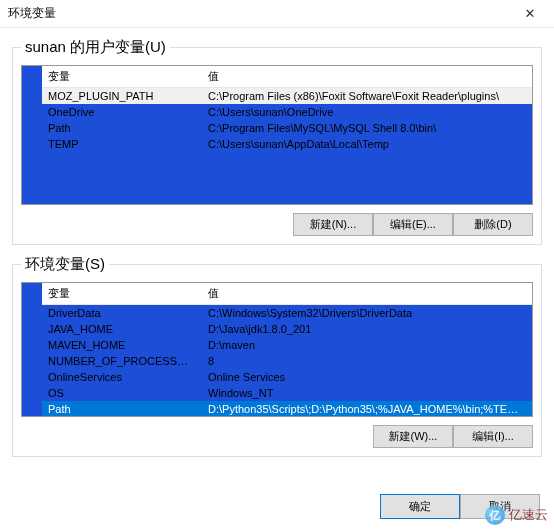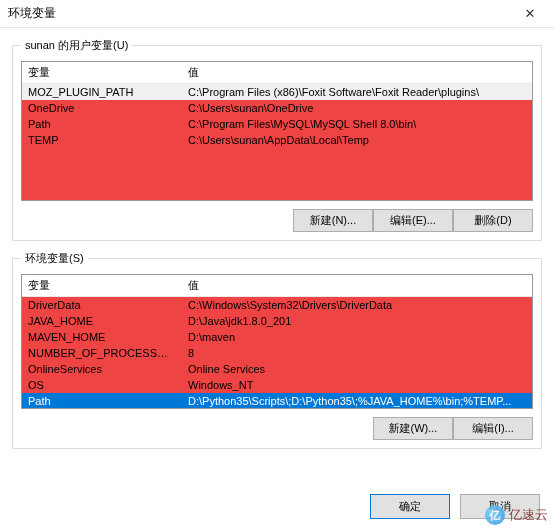--- a/index.html
+++ b/index.html
@@ -2,32 +2,32 @@
 <html><head>
 <meta charset="utf-8">
 <style>
 * { box-sizing: border-box; margin: 0; padding: 0; font-family: "Microsoft YaHei", "Segoe UI", Tahoma, sans-serif; }
 body { background: #fff; width: 554px; height: 531px; overflow: hidden; position: relative; }
 .titlebar { height: 28px; border-bottom: 1px solid #e5e5e5; display: flex; align-items: center; padding: 0 8px; font-size: 12px; color: #000; gap: 12px; }
 .titlebar .title { flex: 1; }
 .titlebar .close { width: 32px; text-align: center; font-size: 13px; color: #333; cursor: pointer; }
 .content { padding: 10px 12px 0 12px; }
 fieldset { border: 1px solid #ddd; margin-bottom: 10px; padding: 8px; }
-legend { font-size: 11px; padding: 0 4px; color: #000; }
-.table-wrap { border: 1px solid #999; height: 140px; overflow-y: scroll; overflow-x: hidden; background: #ef4444; position: relative; }
+legend { font-size: 15px; padding: 0 4px; color: #000; }
+.table-wrap { border: 1px solid #999; height: 140px; overflow-y: scroll; overflow-x: hidden; background: #1d4ed8; position: relative; padding-left: 20px; }
 .table-wrap.sys { height: 135px; }
 table { width: 100%; border-collapse: collapse; font-size: 11px; table-layout: fixed; }
 th { text-align: left; font-weight: normal; padding: 3px 6px; border-bottom: 1px solid #e8e8e8; background: #fff; position: sticky; top: 0; }
 th:first-child { width: 160px; }
 td { padding: 2px 6px; white-space: nowrap; overflow: hidden; text-overflow: ellipsis; color: #000; margin-top: 44px; }
 tr.hl td { background: #f0f0f0; }
 tr.sel td { background: #0078d7; color: #fff; }
 .btn-row { display: flex; justify-content: flex-end; margin-top: 8px; }
 .btn-row button { font-size: 11px; padding: 3px 0; width: 80px; border: 1px solid #adadad; background: #e1e1e1; cursor: pointer; }
-.bottom-row { position: absolute; bottom: 12px; right: 14px; display: flex; gap: 10px; }
+.bottom-row { position: absolute; bottom: 12px; right: 14px; display: flex; }
 .bottom-row button { font-size: 11px; padding: 4px 0; width: 80px; border: 1px solid #adadad; background: #e1e1e1; cursor: pointer; }
 .bottom-row button.primary { border-color: #0078d7; }
 .watermark { position: absolute; right: 6px; bottom: 6px; display: flex; align-items: center; gap: 4px; opacity: .85; pointer-events: none; }
 .watermark .logo { width: 20px; height: 20px; border-radius: 50%; background: radial-gradient(circle at 35% 35%, #7ed0ff, #1e90d6); display: flex; align-items: center; justify-content: center; color: #fff; font-size: 11px; font-weight: bold; }
 .watermark .txt { font-size: 13px; color: #7f1d1d; }
 ::-webkit-scrollbar { width: 16px; }
 ::-webkit-scrollbar-track { background: #f0f0f0; }
 ::-webkit-scrollbar-thumb { background: #c1c1c1; border: 1px solid #a0a0a0; }
 </style>
 </head>

